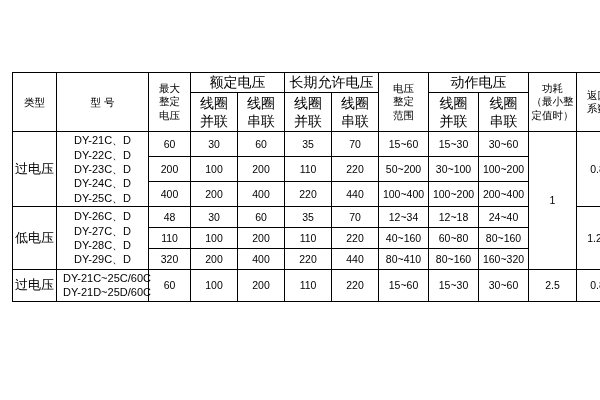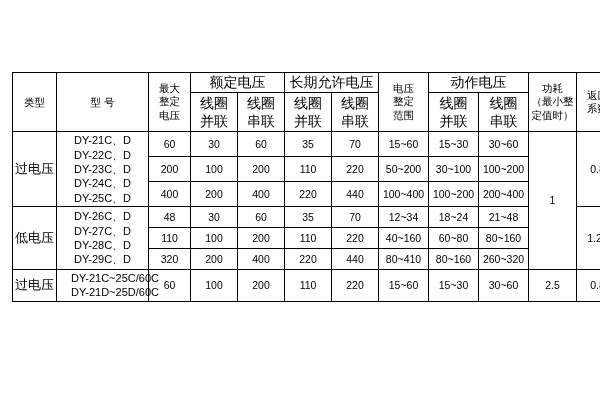--- a/index.html
+++ b/index.html
@@ -49,21 +49,21 @@
   }
   .model-cell {
     text-align: left;
     padding-left: 12px;
     font-size: 11px;
     line-height: 1.35;
     white-space: nowrap;
   }
   .model-cell.center {
     text-align: center;
-    padding-left: 14px;
+    padding-left: 6px;
   }
   .type-cell {
     font-size: 13px;
   }
   .num {
     font-size: 10.5px;
     height: 21px;
   }
   
   col.c-type { width: 44px; }
@@ -205,43 +205,43 @@
           <span class="vstack">DY-27C、D</span>
           <span class="vstack">DY-28C、D</span>
           <span class="vstack">DY-29C、D</span>
         </td>
         <td class="num">48</td>
         <td class="num">30</td>
         <td class="num">60</td>
         <td class="num">35</td>
         <td class="num">70</td>
         <td class="num">12~34</td>
-        <td class="num">18~24</td>
-        <td class="num">21~48</td>
+        <td class="num">12~18</td>
+        <td class="num">24~40</td>
         <td class="num" rowspan="3">1.25</td>
       </tr>
       <tr>
         <td class="num">110</td>
         <td class="num">100</td>
         <td class="num">200</td>
         <td class="num">110</td>
         <td class="num">220</td>
         <td class="num">40~160</td>
         <td class="num">60~80</td>
         <td class="num">80~160</td>
       </tr>
       <tr>
         <td class="num">320</td>
         <td class="num">200</td>
         <td class="num">400</td>
         <td class="num">220</td>
         <td class="num">440</td>
         <td class="num">80~410</td>
         <td class="num">80~160</td>
-        <td class="num">260~320</td>
+        <td class="num">160~320</td>
       </tr>
 
       <tr>
         <td class="type-cell">过电压</td>
         <td class="model-cell center">
           <span class="vstack">DY-21C~25C/60C</span>
           <span class="vstack">DY-21D~25D/60C</span>
         </td>
         <td class="num">60</td>
         <td class="num">100</td>

